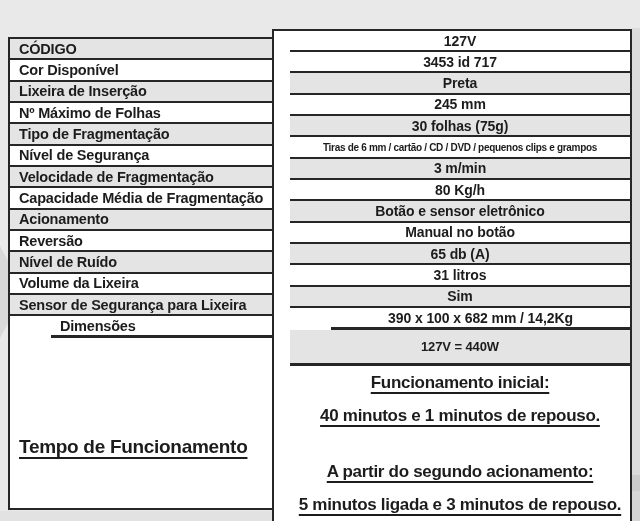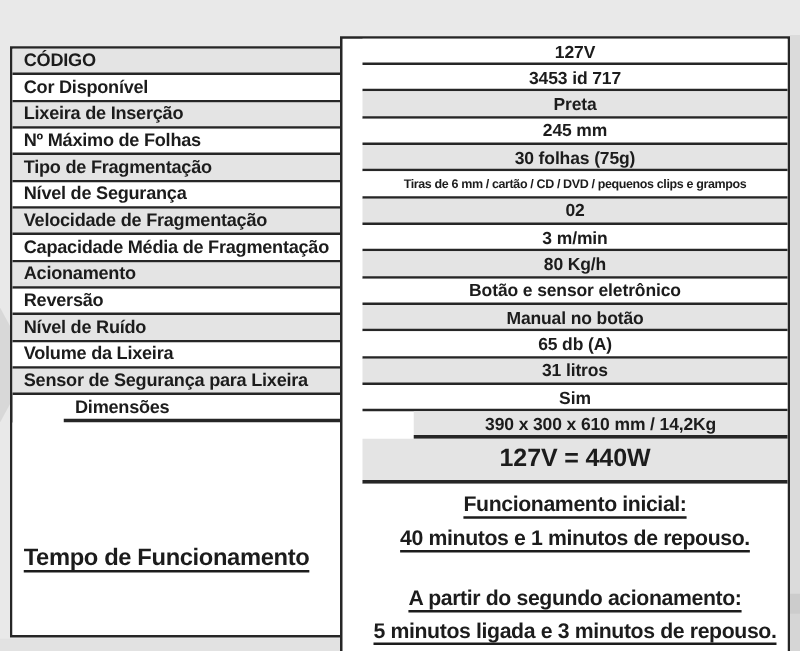--- a/index.html
+++ b/index.html
@@ -42,21 +42,21 @@
   .tempo{flex:1 1 auto;border-bottom:none;}
   
   .stripe:nth-child(odd){background:var(--gray-row);}
   .gray{background:var(--gray-row);}
 
   .label-cell{padding-left:9px;font-size:14.5px;letter-spacing:-0.2px;white-space:nowrap;}
   .value-cell{width:100%;text-align:center;font-size:14px;letter-spacing:-0.1px;white-space:nowrap;}
   .value-small{font-size:10px;letter-spacing:-0.3px;}
 
   .power-label{font-size:18px;text-decoration:underline;text-decoration-thickness:2px;text-underline-offset:4px;}
-  .power-value{font-size:20px;}
+  .power-value{font-size:13px;}
 
   .tempo-label{font-size:19px;letter-spacing:-0.3px;text-decoration:underline;
     text-decoration-thickness:2px;text-underline-offset:4px;margin-top:47px;}
   .tempo-cell{flex-direction:column;justify-content:space-between;padding:4px 2px;}
   .tempo-line{width:100%;text-align:center;font-size:17px;letter-spacing:-0.3px;line-height:25px;
     text-decoration:underline;text-decoration-thickness:2px;text-underline-offset:4px;white-space:nowrap;}
   .tempo-gap{margin-top:22px;}
 </style>
 </head>
 <body>
@@ -130,23 +130,20 @@
     <div class="row srow stripe">
       <span class="value-cell">245 mm</span>
       </div>
     <div class="row srow stripe">
       <span class="value-cell">30 folhas (75g)</span>
       </div>
     <div class="row srow stripe">
       <span class="value-cell value-small">Tiras de 6 mm / cartão / CD / DVD / pequenos clips e grampos</span>
       </div>
     <div class="row srow stripe">
-      <span class="value-cell">02</span>
-      </div>
-    <div class="row srow stripe">
       <span class="value-cell">3 m/min</span>
       </div>
     <div class="row srow stripe">
       <span class="value-cell">80 Kg/h</span>
       </div>
     <div class="row srow stripe">
       <span class="value-cell">Botão e sensor eletrônico</span>
       </div>
     <div class="row srow stripe">
       <span class="value-cell">Manual no botão</span>
@@ -154,21 +151,21 @@
     <div class="row srow stripe">
       <span class="value-cell">65 db (A)</span>
       </div>
     <div class="row srow stripe">
       <span class="value-cell">31 litros</span>
       </div>
     <div class="row srow stripe">
       <span class="value-cell">Sim</span>
       </div>
     <div class="row srow stripe thickb">
-      <span class="value-cell">390 x 300 x 610 mm / 14,2Kg</span>
+      <span class="value-cell">390 x 100 x 682 mm / 14,2Kg</span>
       </div>
     <div class="row power gray">
       <span class="value-cell power-value">127V = 440W</span>
       </div>
     <div class="row tempo tempo-cell">
       <div class="tempo-line">Funcionamento inicial:</div>
       <div class="tempo-line">40 minutos e 1 minutos de repouso.</div>
       <div class="tempo-line tempo-gap">A partir do segundo acionamento:</div>
       <div class="tempo-line">5 minutos ligada e 3 minutos de repouso.</div>
     </div>

